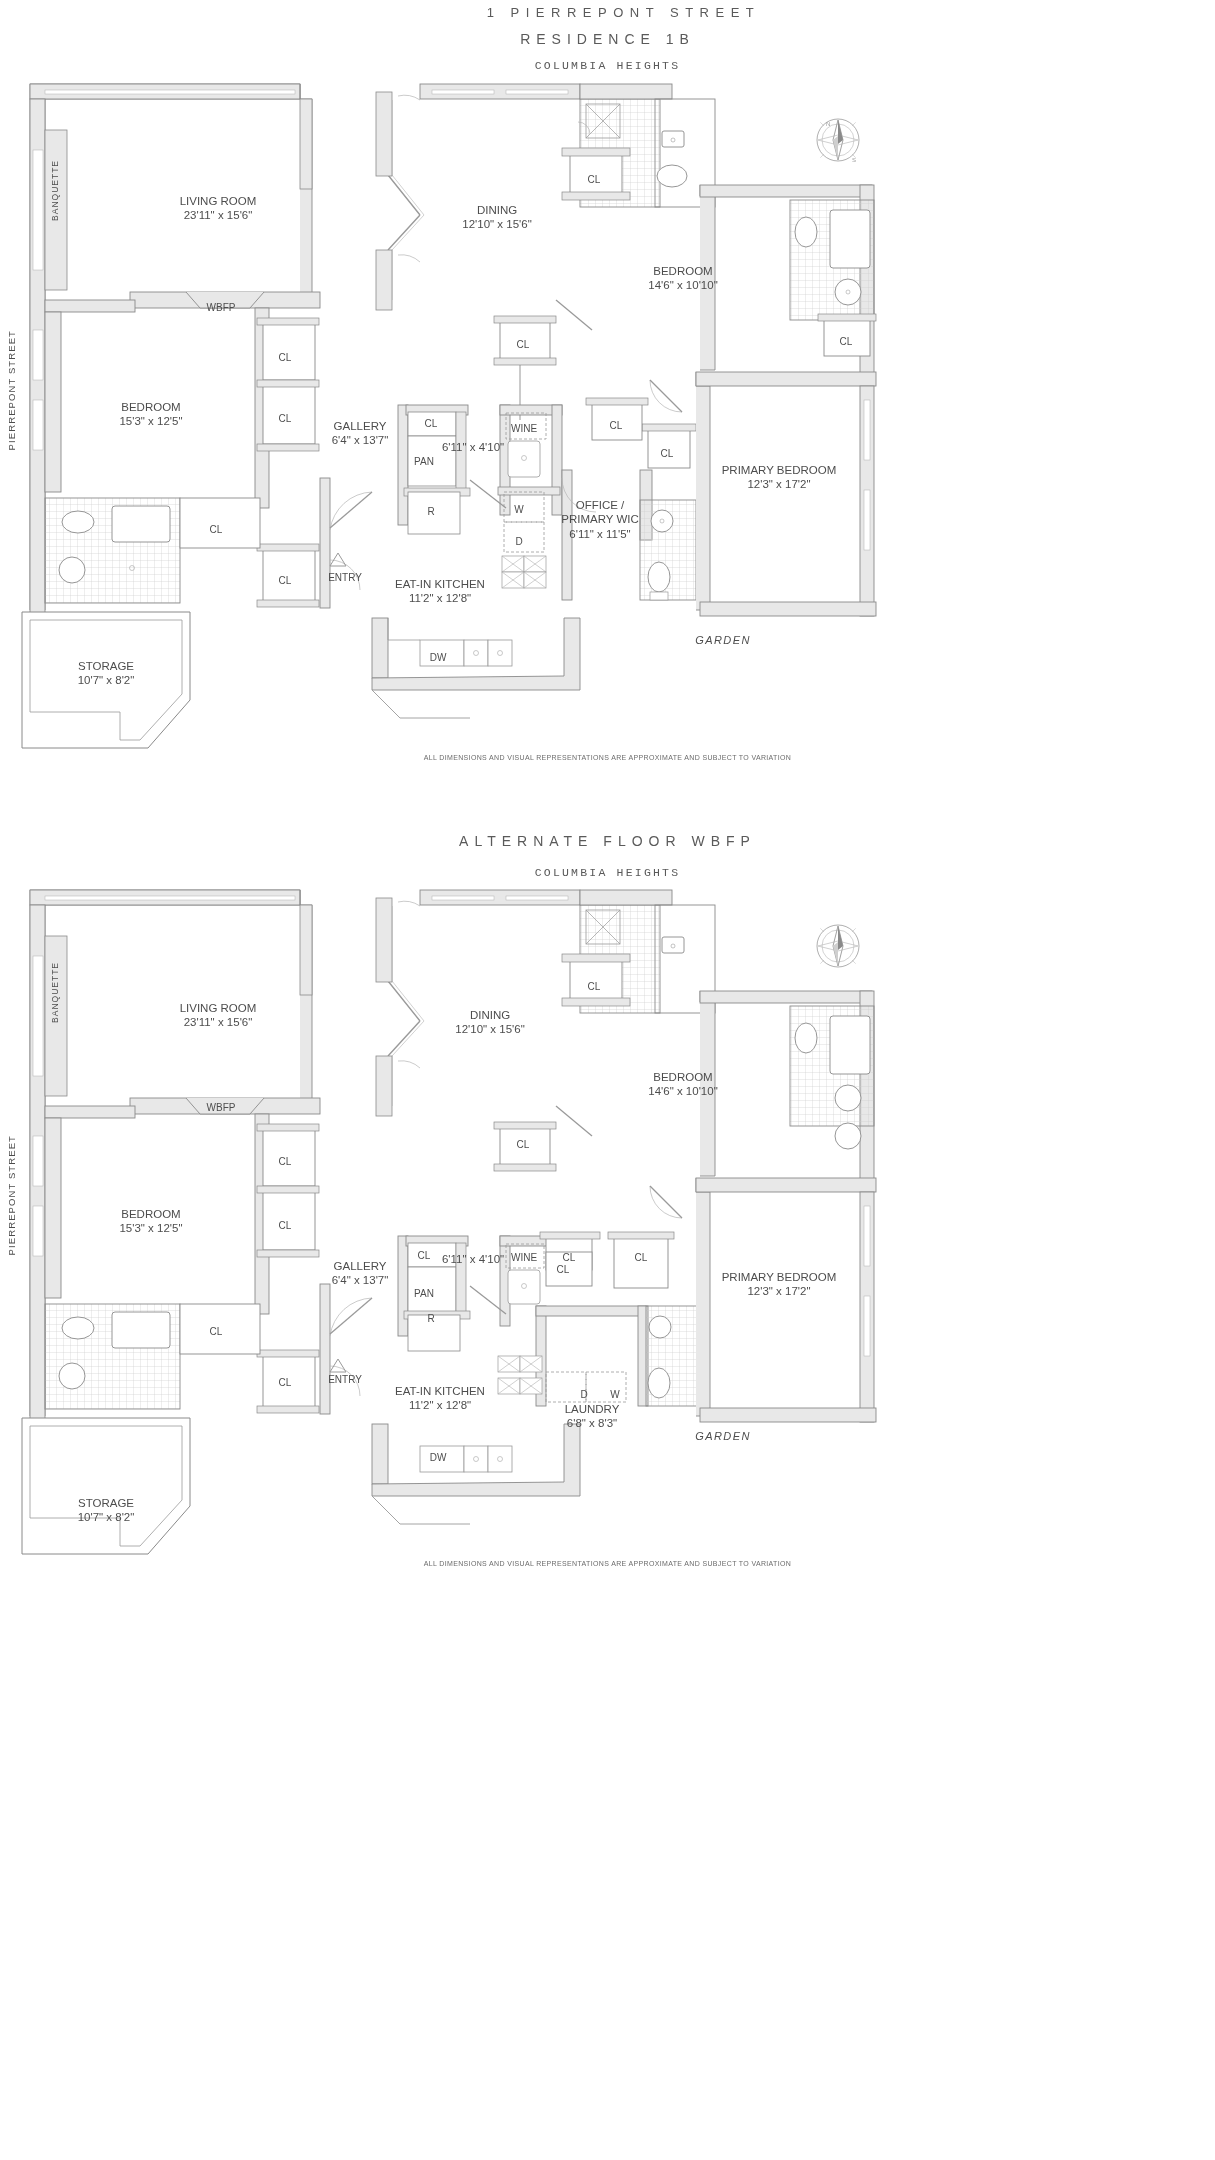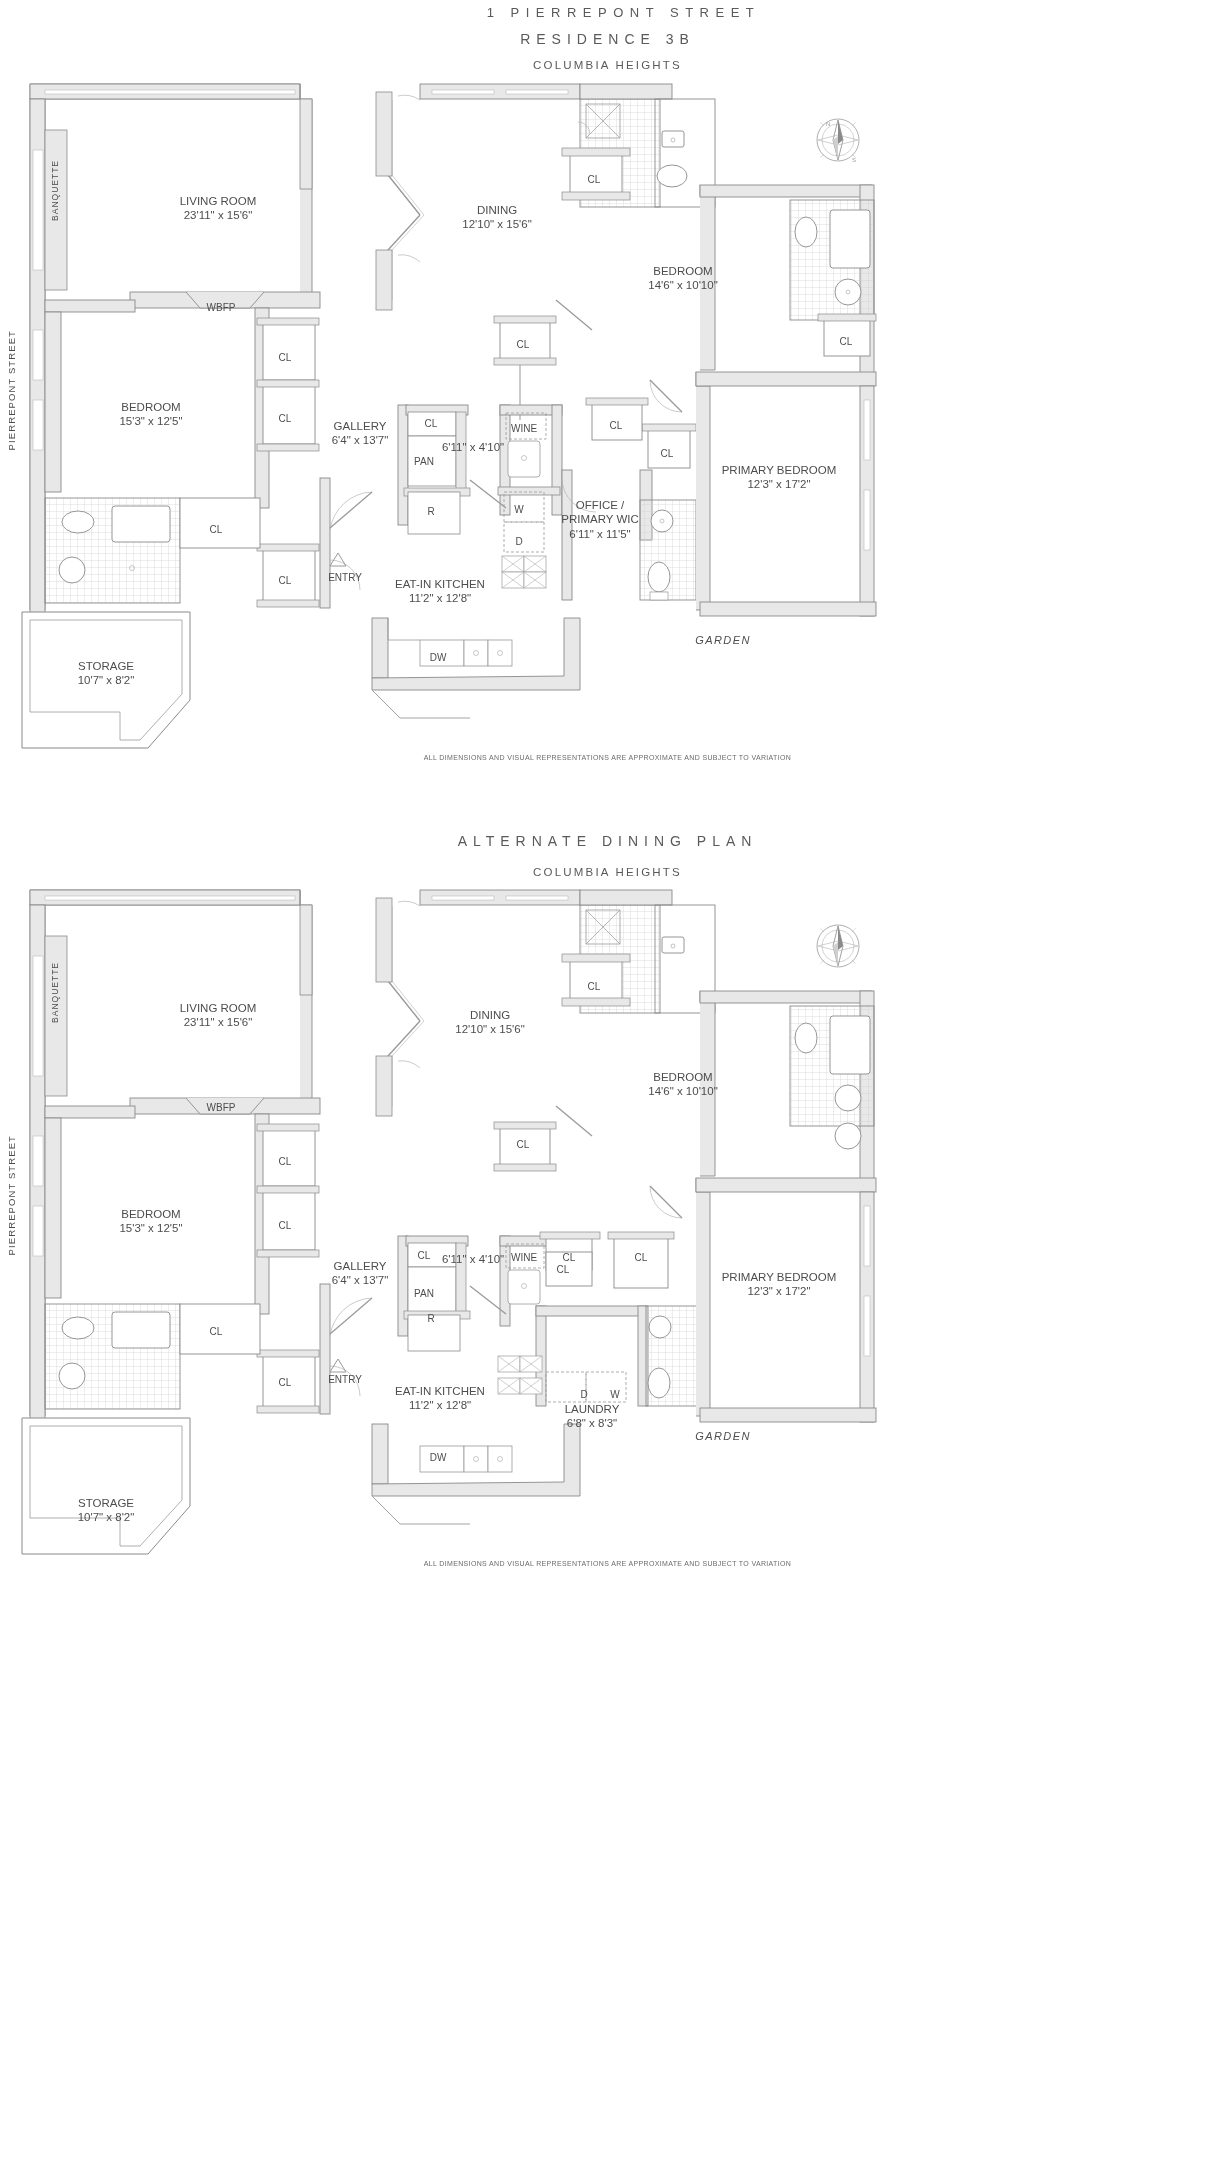--- a/index.html
+++ b/index.html
@@ -2,35 +2,35 @@
 <html><head>
 <meta charset="utf-8">
 <style>
   html,body{margin:0;padding:0;background:#fff;}
   body{width:1215px;height:2160px;position:relative;font-family:"Liberation Sans",sans-serif;color:#4a4a4a;-webkit-font-smoothing:antialiased;}
   .plan{position:absolute;left:0;top:0;width:1215px;height:2160px;}
   svg{display:block;}
   .ttl{position:absolute;width:100%;text-align:center;color:#5a5a5a;}
   .ttl1{font-size:13px;letter-spacing:6.5px;padding-left:16px;}
   .ttl2{font-size:14px;letter-spacing:6px;}
-  .ttl3{font-size:11.5px;letter-spacing:2.2px;}
+  .ttl3{font-size:11.5px;letter-spacing:2.2px;font-family:Liberation Mono, monospace;}
   .disc{position:absolute;width:100%;text-align:center;font-size:7px;letter-spacing:.35px;color:#6b6b6b;}
   .lbl{position:absolute;text-align:center;color:#4d4d4d;line-height:1.25;white-space:pre-line;}
   .rm{font-size:11.5px;}
   .rmdim{font-size:11.5px;}
   .sm{font-size:10px;}
   .vert{position:absolute;color:#4d4d4d;font-size:9.5px;letter-spacing:1.1px;
         writing-mode:vertical-rl;transform:rotate(180deg);white-space:nowrap;}
   .gard{font-size:11px;letter-spacing:1.4px;font-style:italic;}
 </style>
 </head>
 <body>
 
 <div class="ttl ttl1" style="top:5px">1 PIERREPONT STREET</div>
-<div class="ttl ttl2" style="top:31px">RESIDENCE 3B</div>
+<div class="ttl ttl2" style="top:31px">RESIDENCE 1B</div>
 <div class="ttl ttl3" style="top:59px">COLUMBIA HEIGHTS</div>
 
 <div class="plan">
 <svg width="1215" height="2160" viewBox="0 0 1215 2160" xmlns="http://www.w3.org/2000/svg">
   <defs>
     <pattern id="tile" width="7" height="7" patternUnits="userSpaceOnUse">
       <path d="M0 0 H7 M0 0 V7" stroke="#cdcdcd" stroke-width="0.7" fill="none"></path>
     </pattern>
     <pattern id="tile2" width="7" height="7" patternUnits="userSpaceOnUse">
       <path d="M0 0 H7 M0 0 V7" stroke="#cdcdcd" stroke-width="0.7" fill="none"></path>
@@ -391,21 +391,21 @@
     <div class="lbl sm" style="left: 408px; top: 652px; width: 60px;">DW</div>
     <div class="lbl sm" style="left: 191px; top: 302px; width: 60px;">WBFP</div>
     <div class="lbl sm" style="left: 315px; top: 572px; width: 60px;">ENTRY</div>
   </div>
 <div class="vert" style="left:6px;top:330px;">PIERREPONT STREET</div>
 <div class="vert" style="left:50px;top:160px;font-size:8.5px;letter-spacing:1px;">BANQUETTE</div>
 <div class="lbl gard" style="left:673px;top:634px;width:100px;">GARDEN</div>
 
 <div class="disc" style="top:754px">ALL DIMENSIONS AND VISUAL REPRESENTATIONS ARE APPROXIMATE AND SUBJECT TO VARIATION</div>
 
-<div class="ttl ttl2" style="top:833px">ALTERNATE DINING PLAN</div>
+<div class="ttl ttl2" style="top:833px">ALTERNATE FLOOR WBFP</div>
 <div class="ttl ttl3" style="top:866px">COLUMBIA HEIGHTS</div>
 
 <div id="alt-labels">
     <div class="lbl" style="left: 143px; top: 1001px; width: 150px;"><div class="rm">LIVING ROOM</div><div class="rmdim">23'11" x 15'6"</div></div>
     <div class="lbl" style="left: 415px; top: 1008px; width: 150px;"><div class="rm">DINING</div><div class="rmdim">12'10" x 15'6"</div></div>
     <div class="lbl" style="left: 608px; top: 1070px; width: 150px;"><div class="rm">BEDROOM</div><div class="rmdim">14'6" x 10'10"</div></div>
     <div class="lbl" style="left: 76px; top: 1207px; width: 150px;"><div class="rm">BEDROOM</div><div class="rmdim">15'3" x 12'5"</div></div>
     <div class="lbl" style="left: 704px; top: 1270px; width: 150px;"><div class="rm">PRIMARY BEDROOM</div><div class="rmdim">12'3" x 17'2"</div></div>
     <div class="lbl" style="left: 285px; top: 1259px; width: 150px;"><div class="rm">GALLERY</div><div class="rmdim">6'4" x 13'7"</div></div>
     <div class="lbl" style="left: 517px; top: 1402px; width: 150px;"><div class="rm">LAUNDRY</div><div class="rmdim">6'8" x 8'3"</div></div>

